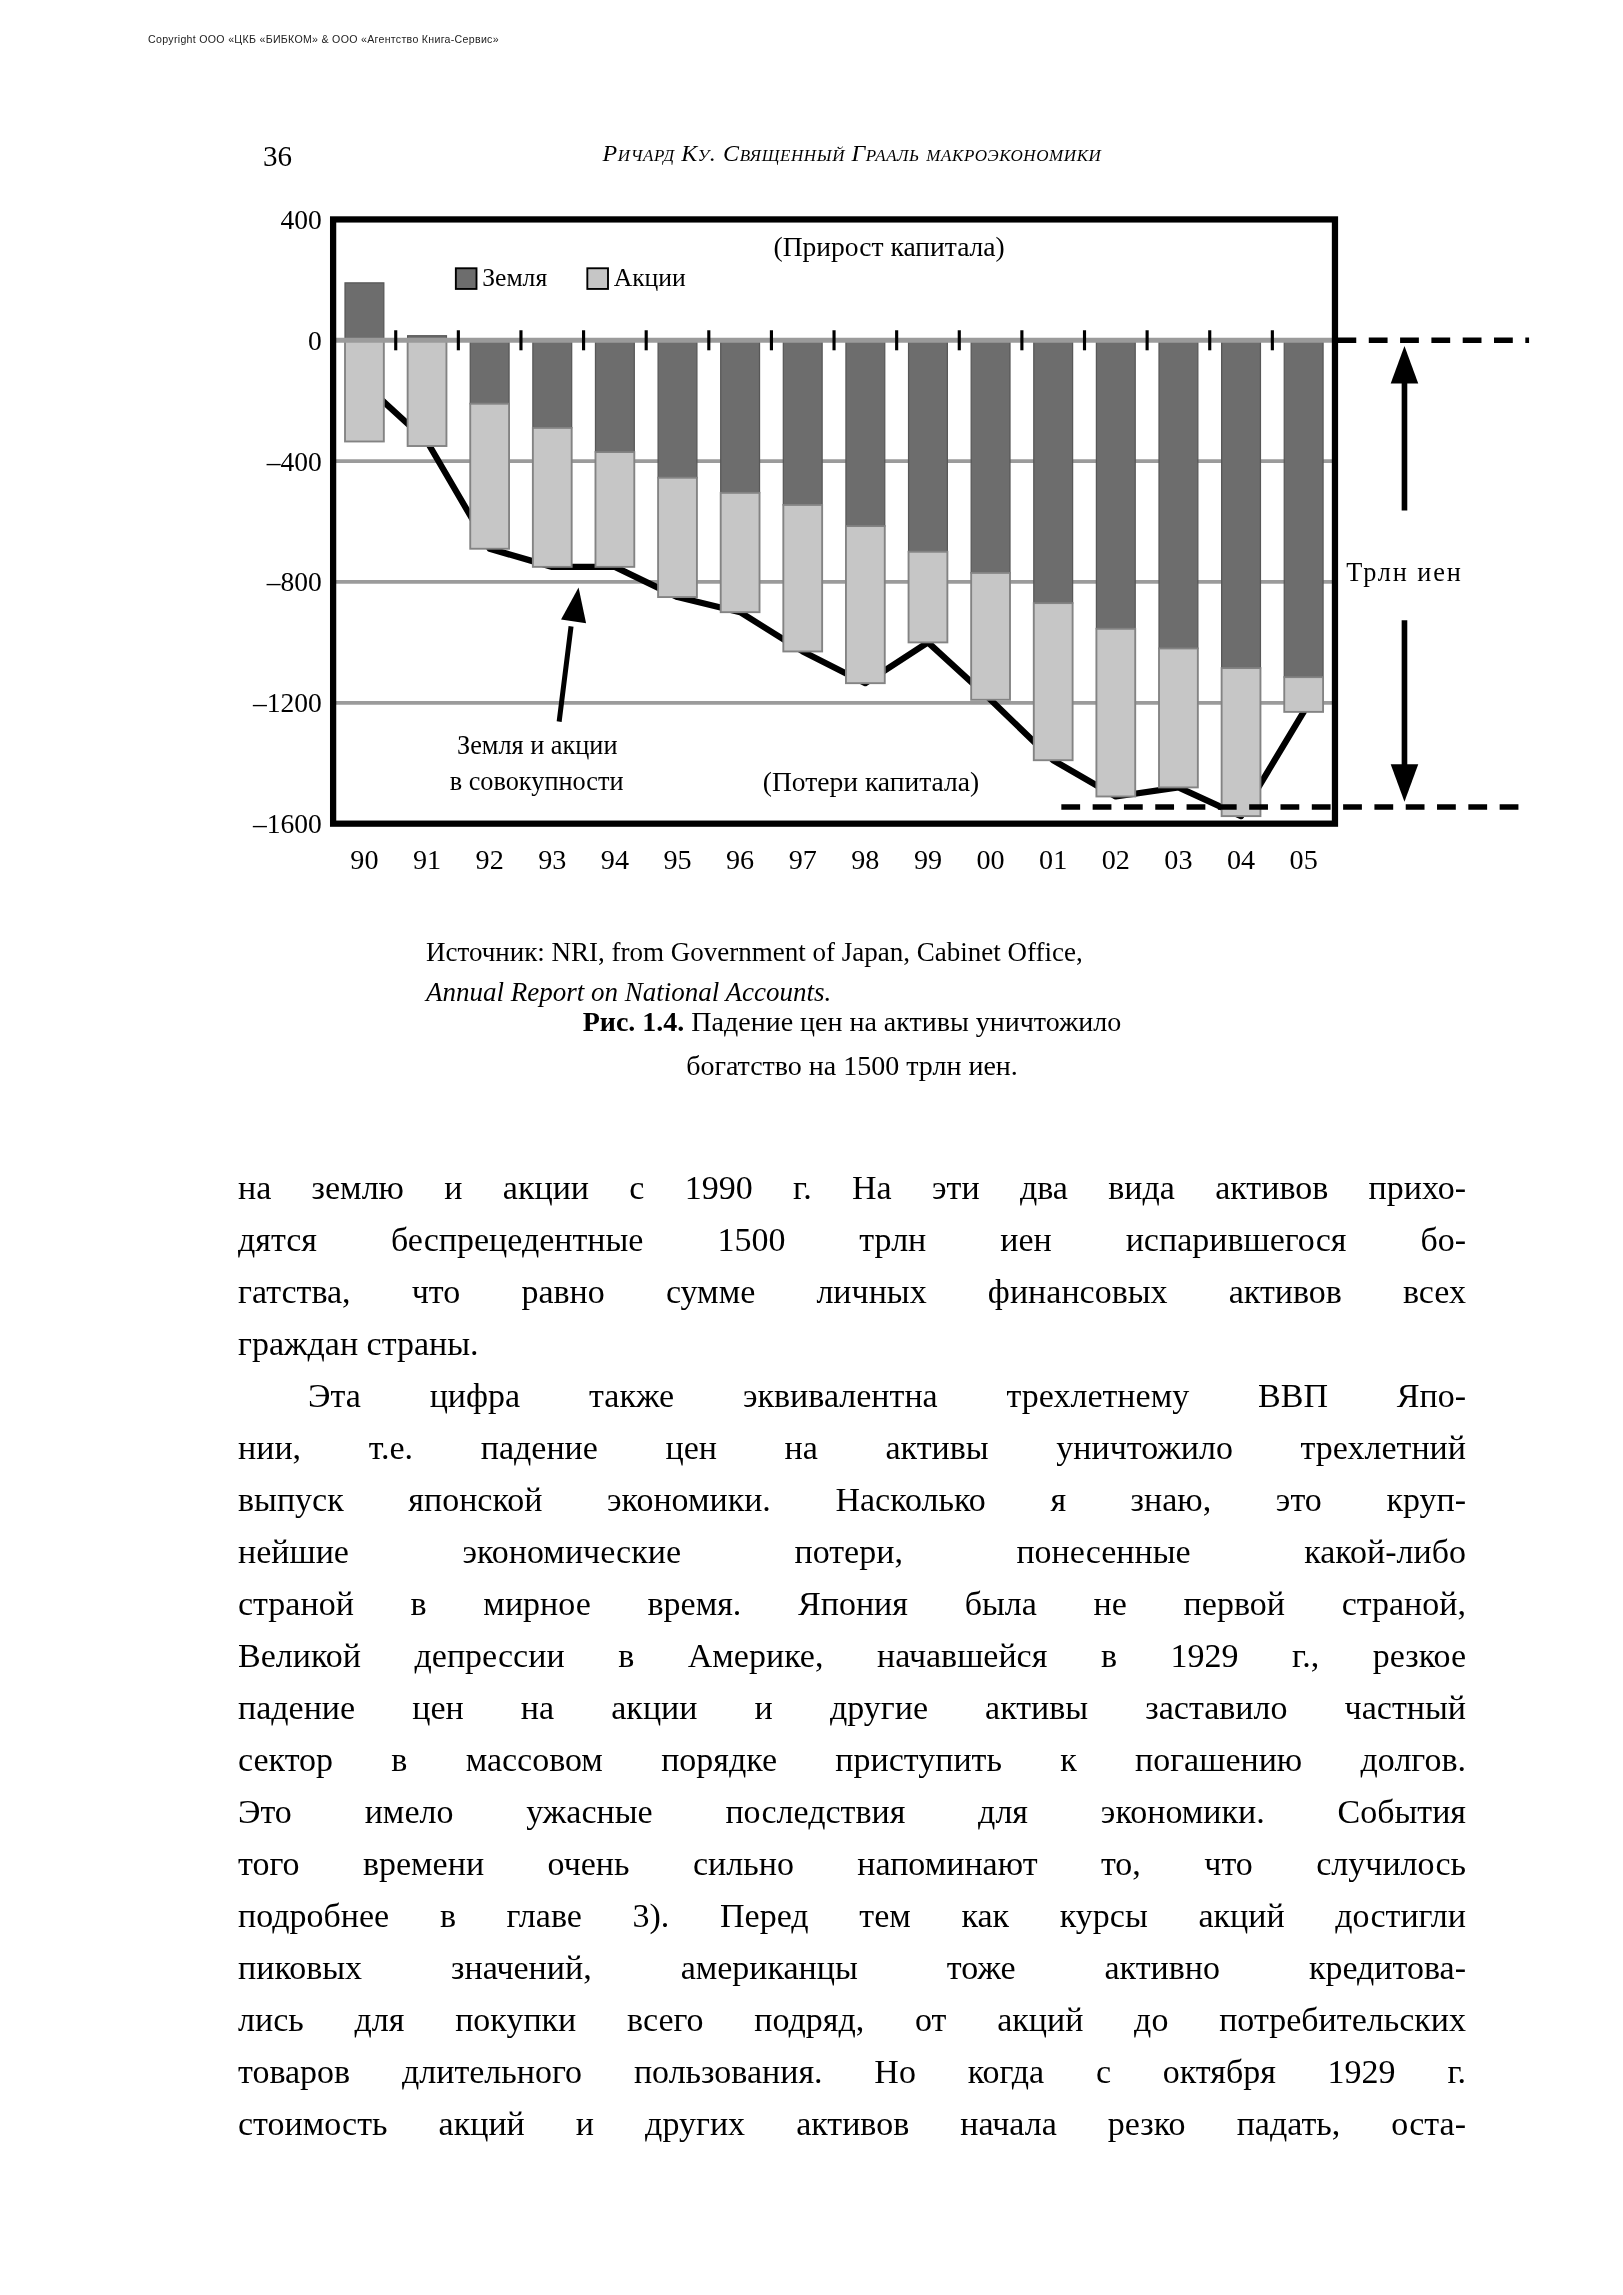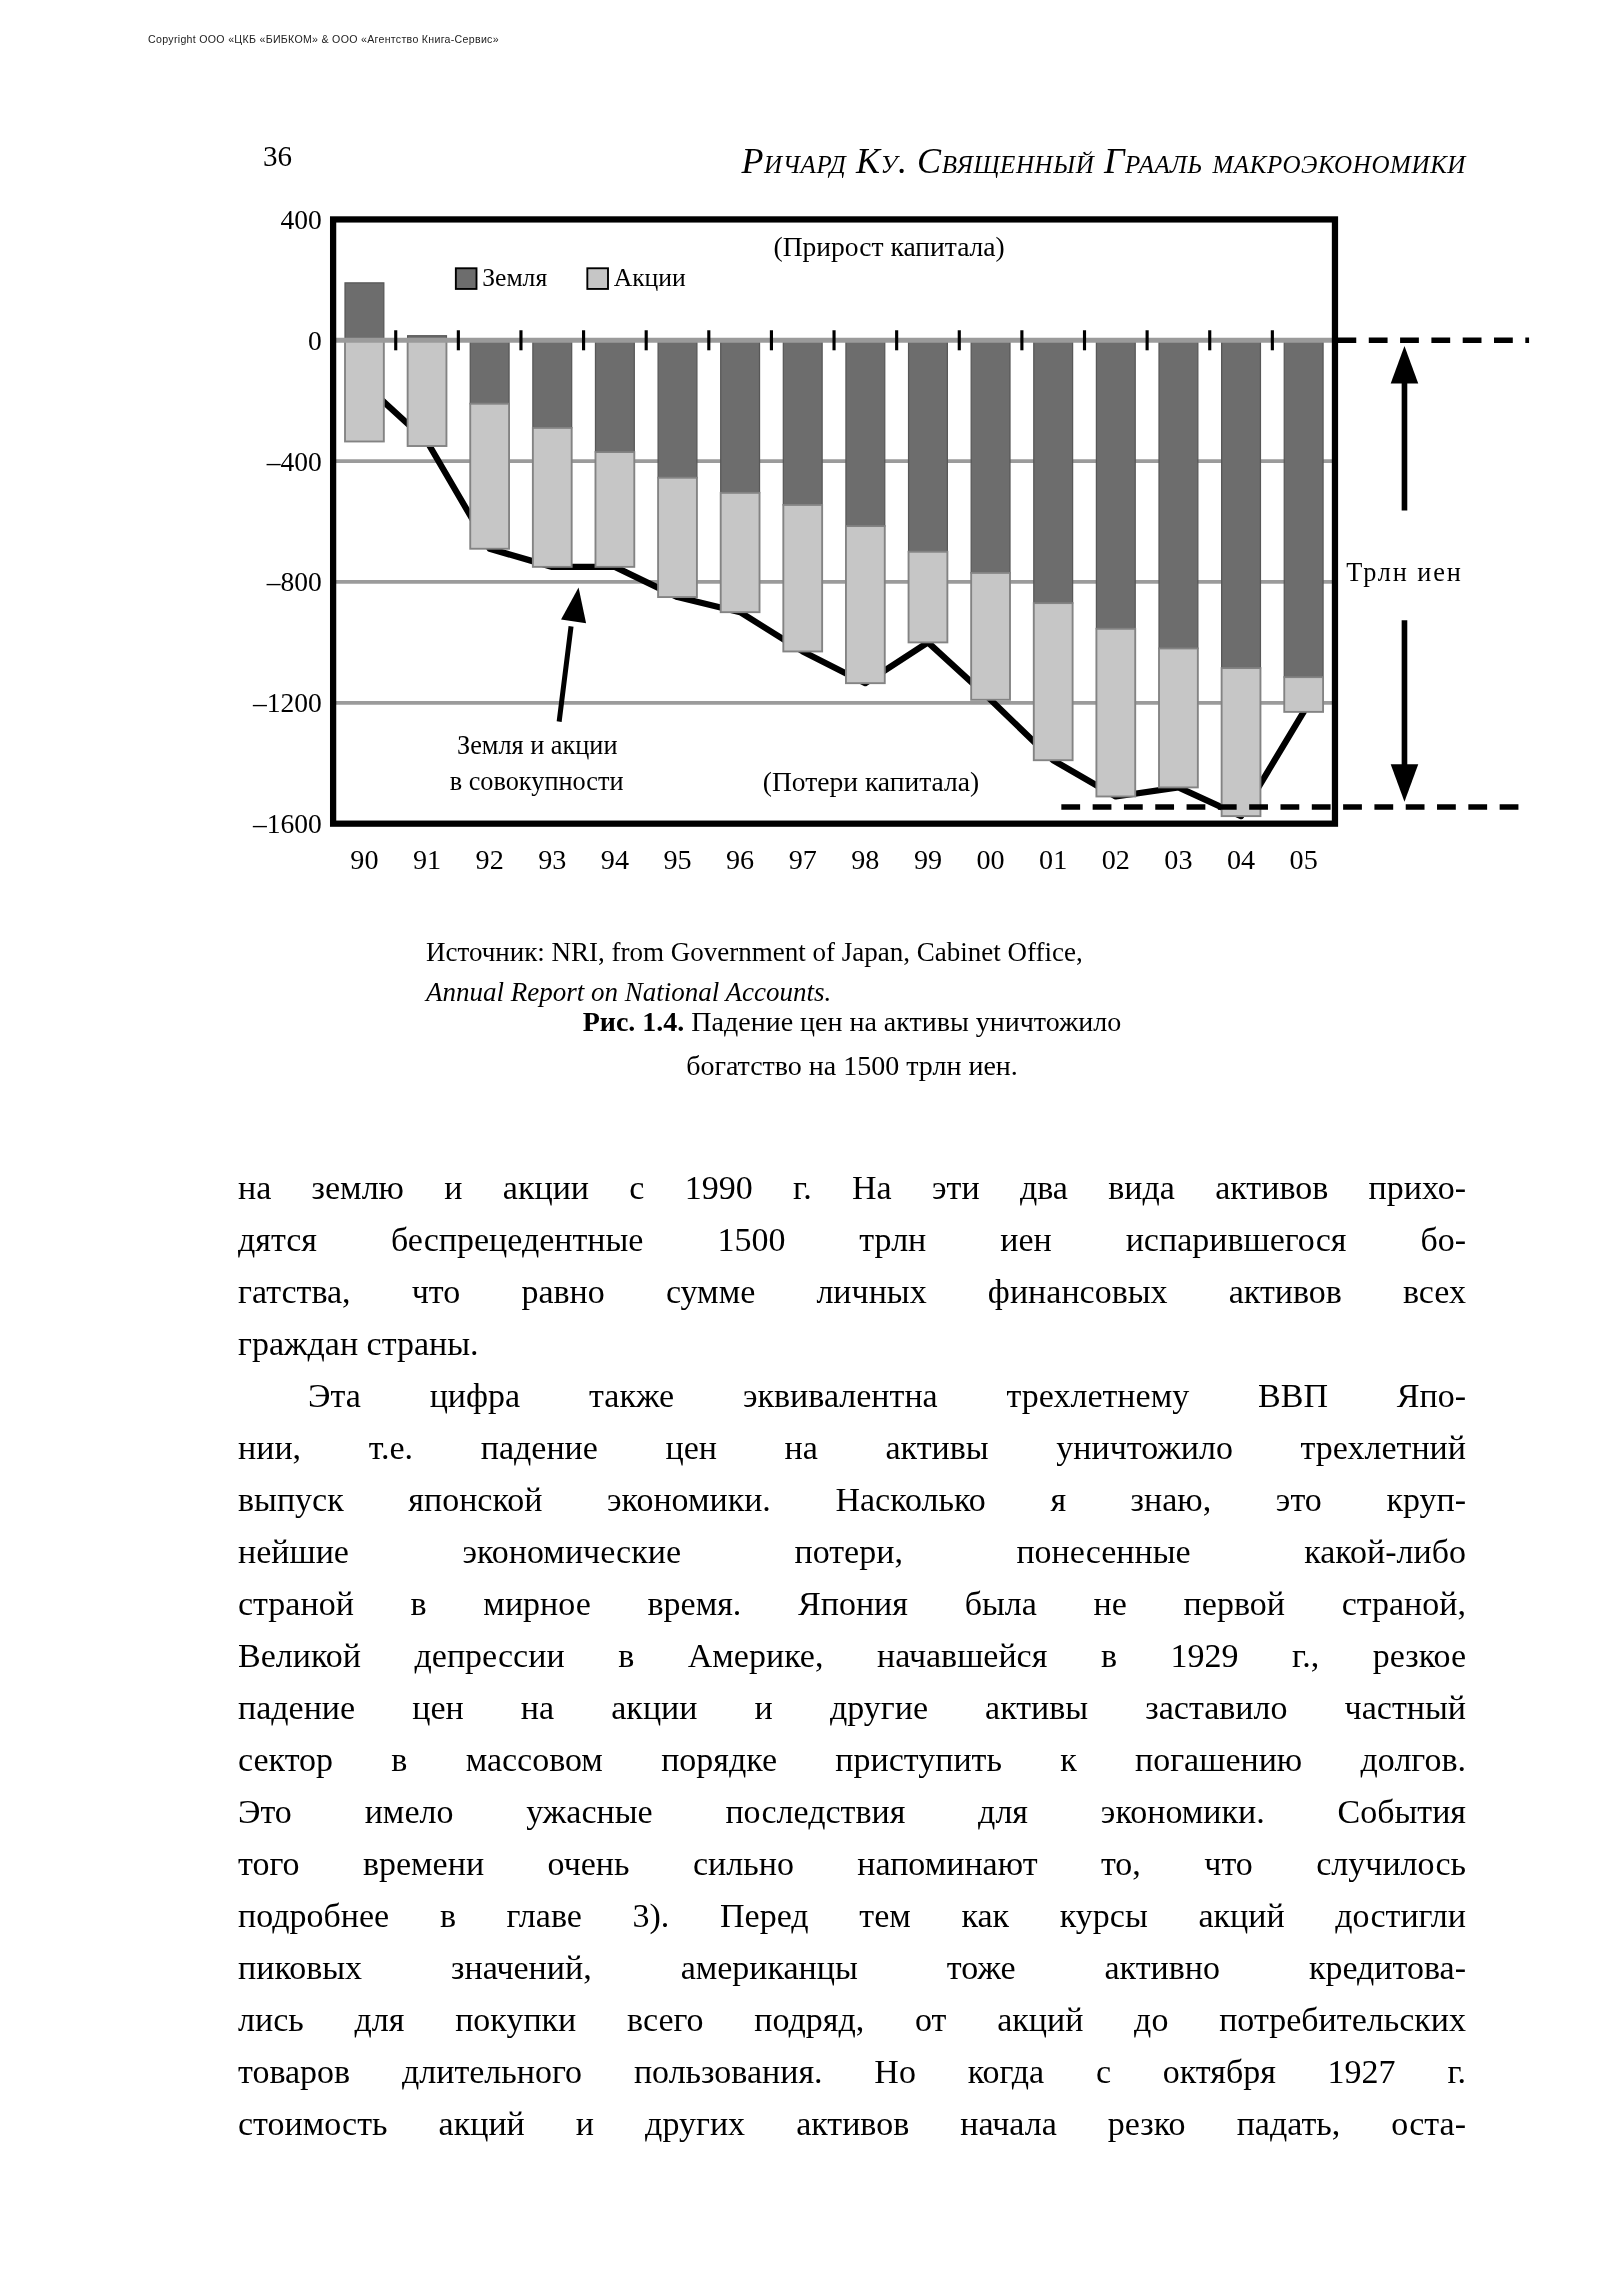--- a/index.html
+++ b/index.html
@@ -16,22 +16,22 @@
     font-family:"Liberation Sans", sans-serif;
     font-size:10.6px;color:#222;letter-spacing:0.3px;
     white-space:nowrap;
   }
   #pageno{
     position:absolute;left:263px;top:140px;
     font-size:29px;
   }
   #runhead{
     position:absolute;left:238px;top:140px;width:1228px;
-    text-align:right;
-    font-size:36px;font-style:italic;font-variant:small-caps;
+    text-align:center;
+    font-size:24px;font-style:italic;font-variant:small-caps;
     letter-spacing:0.6px;
     white-space:nowrap;
   }
   #chart-svg{position:absolute;left:0;top:0;}
   #source{
     position:absolute;left:426px;top:932px;width:939px;
     font-size:27px;line-height:40px;
   }
   #source .src2{font-style:italic;}
   #caption{
@@ -177,18 +177,18 @@
       <div class="bline">нейшие экономические потери, понесенные какой-либо</div>
       <div class="bline">страной в мирное время. Япония была не первой страной,</div>
       <div class="bline">Великой депрессии в Америке, начавшейся в 1929 г., резкое</div>
       <div class="bline">падение цен на акции и другие активы заставило частный</div>
       <div class="bline">сектор в массовом порядке приступить к погашению долгов.</div>
       <div class="bline">Это имело ужасные последствия для экономики. События</div>
       <div class="bline">того времени очень сильно напоминают то, что случилось</div>
       <div class="bline">подробнее в главе 3). Перед тем как курсы акций достигли</div>
       <div class="bline">пиковых значений, американцы тоже активно кредитова-</div>
       <div class="bline">лись для покупки всего подряд, от акций до потребительских</div>
-      <div class="bline">товаров длительного пользования. Но когда с октября 1927 г.</div>
+      <div class="bline">товаров длительного пользования. Но когда с октября 1929 г.</div>
       <div class="bline">стоимость акций и других активов начала резко падать, оста-</div>
     </div>
 
 </div>
 
 
 </body></html>

